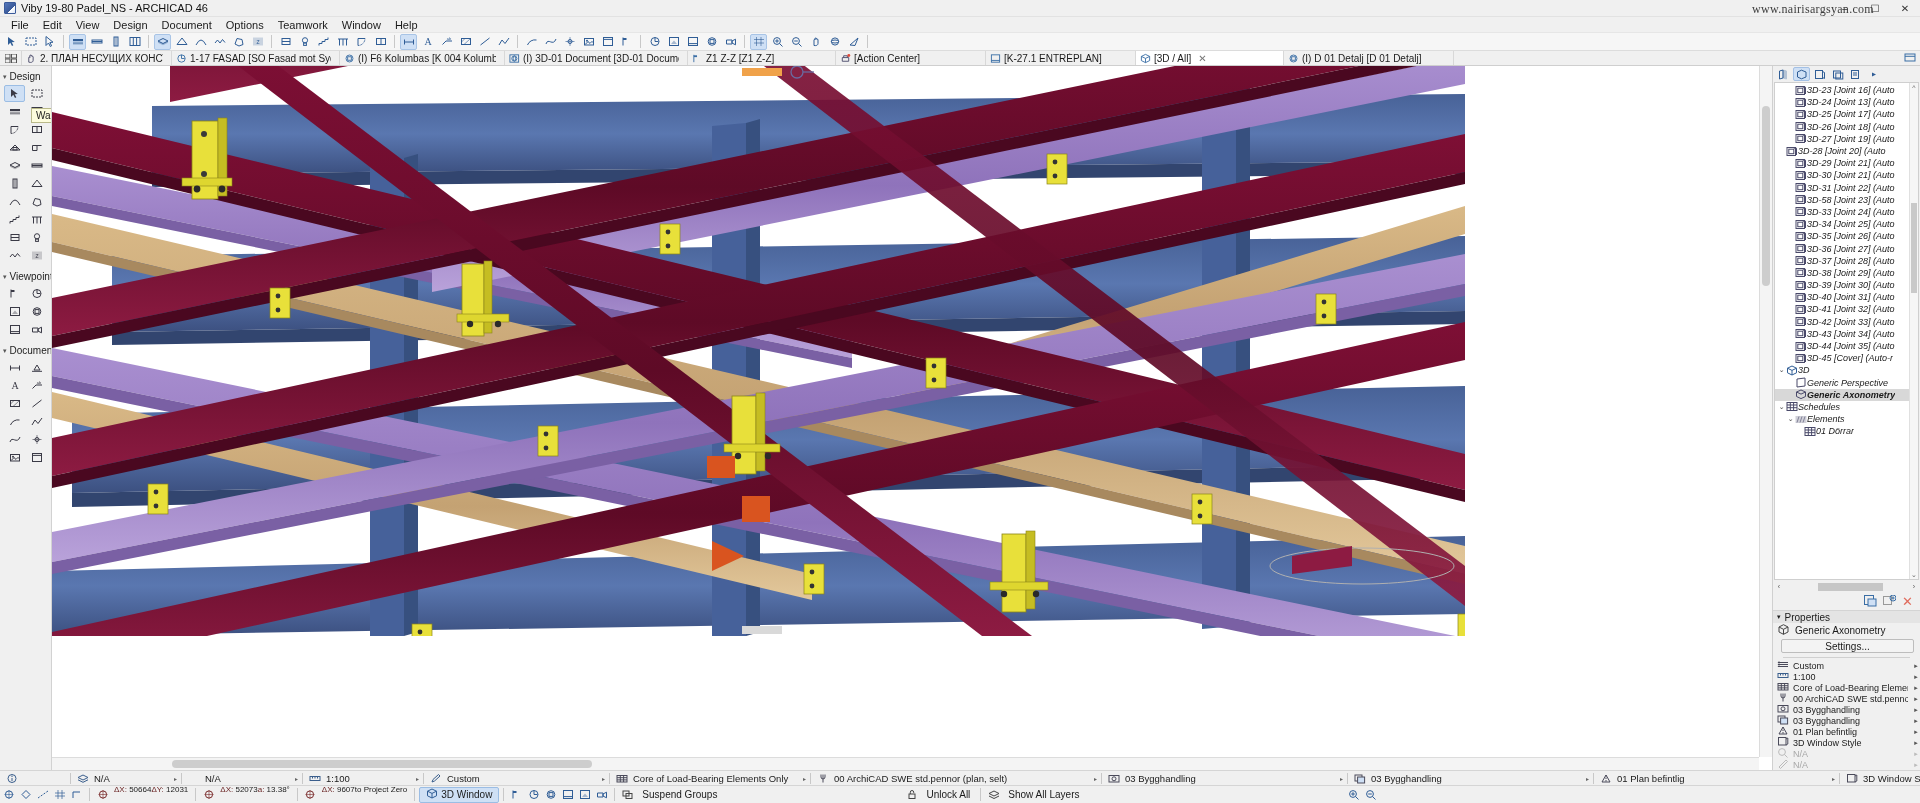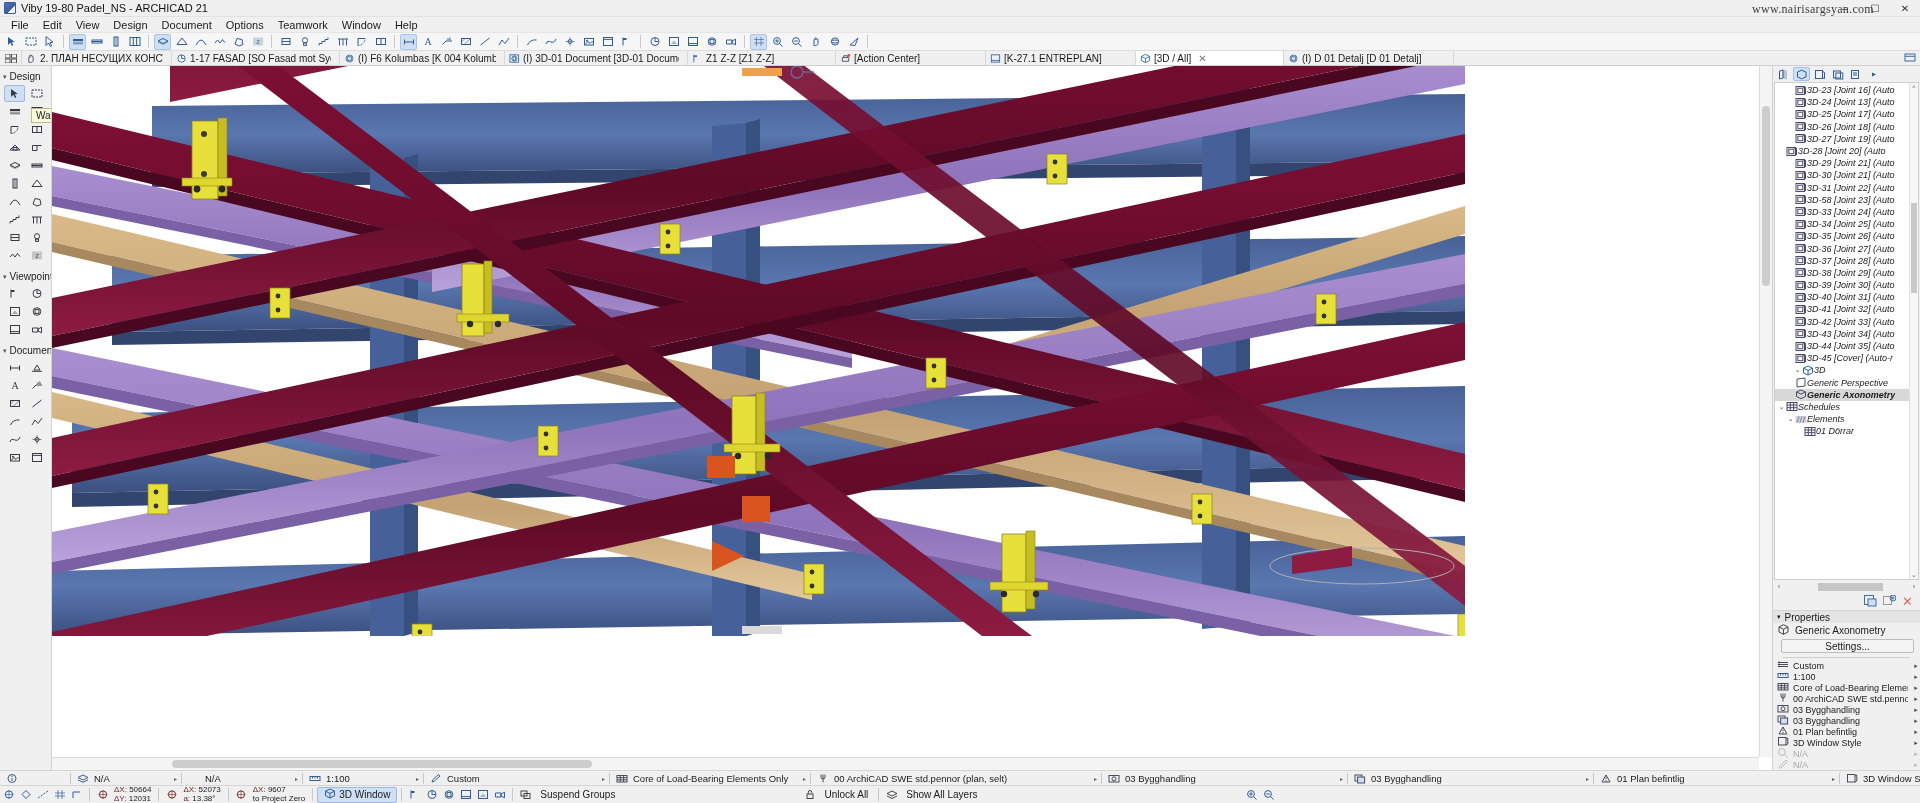--- a/index.html
+++ b/index.html
@@ -171,38 +171,38 @@
   .sb-div { width:1px; height:11px; background:#c8c8c8; flex:0 0 1px; }
   .sb-caret { font-size:6px; color:#666; }
 
   .bottombar {
     height:18px; flex:0 0 18px; background:#f0f0f0; display:flex; align-items:center;
     border-top:1px solid #d5d5d5; font-size:10px; overflow:hidden;
   }
   .bb-ico { width:17px; height:15px; display:flex; align-items:center; justify-content:center;
             color:#2e5e96; font-size:10px; flex:0 0 17px; }
   .bb-sep { width:1px; height:13px; background:#c8c8c8; margin:0 4px; flex:0 0 1px; }
-  .coordbox { display:flex; flex-direction:column; justify-content:center; height:17px; font-size:8px; line-height:8.5px; padding:0 3px; }
+  .coordbox { display:flex; justify-content:center; height:17px; font-size:8px; line-height:8.5px; padding:0 3px; }
   .coordbox .cl { color:#6a2424; }
   .bb-btn {
     display:flex; align-items:center; gap:3px; padding:0 6px; height:16px;
     border:1px solid #b9b9b9; background:#eaeaea; border-radius:2px; font-size:10px; white-space:nowrap;
   }
   .bb-btn.on { background:#cfe0f5; border-color:#9bbde4; }
   .bb-text { padding:0 6px; white-space:nowrap; font-size:10px; }
   .bb-flex { flex:1 1 auto; }
 </style>
 </head>
 <body>
 
 <div class="app">
 
   <div class="titlebar">
     <div class="app-icon"></div>
-    <div class="title">Viby 19-80 Padel_NS - ARCHICAD 21</div>
+    <div class="title">Viby 19-80 Padel_NS - ARCHICAD 46</div>
     <div class="watermark">www.nairisargsyan.com</div>
     <div class="winbtns">
       <div class="winbtn">–</div>
       <div class="winbtn">☐</div>
       <div class="winbtn close">✕</div>
     </div>
   </div>
 
   <div class="menubar">
     <div class="menuitem">File</div>
@@ -1300,21 +1300,21 @@
               <span class="tgl"></span>
               <span class="ico">
                 <svg width="12" height="11" viewBox="0 0 12 11">
                   <rect x="1" y="1.5" width="8.5" height="8" fill="none" stroke="#4a4a6a"></rect>
                   <rect x="2.8" y="3.2" width="5" height="4.5" fill="none" stroke="#4a4a6a"></rect>
                   <polyline points="7.8,2.2 10.5,2.2 10.5,9" fill="none" stroke="#4a4a6a"></polyline>
                 </svg>
               </span>
               <span class="lbl">3D-45 [Cover] (Auto-r</span>
             </div>
-            <div class="trow" style="padding-left: 18px;">
+            <div class="trow" style="padding-left: 2px;">
               <span class="tgl">⌄</span>
               <span class="ico">
                 <svg width="12" height="11" viewBox="0 0 12 11">
                   <polygon points="1.5,3.2 6,1 10.5,3.2 10.5,7.8 6,10 1.5,7.8" fill="none" stroke="#2f5d96"></polygon>
                   <polyline points="1.5,3.2 6,5.4 10.5,3.2" fill="none" stroke="#2f5d96"></polyline>
                   <line x1="6" y1="5.4" x2="6" y2="10" stroke="#2f5d96"></line>
                 </svg>
               </span>
               <span class="lbl">3D</span>
             </div>

